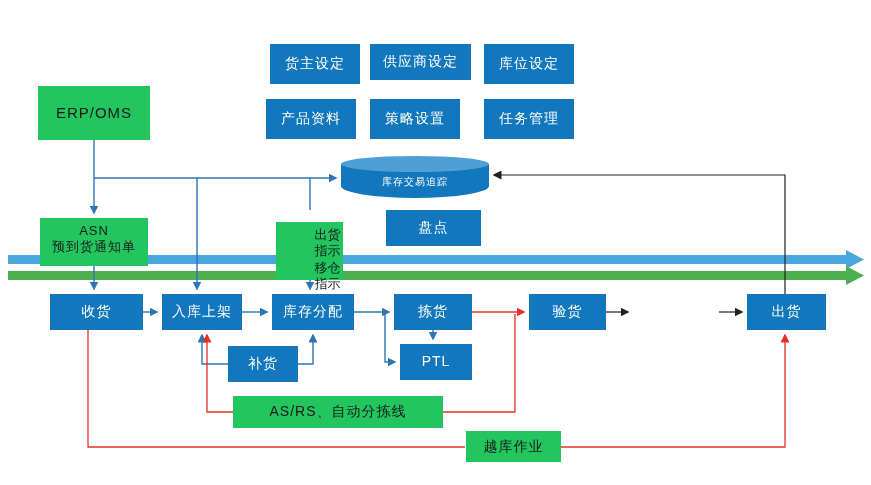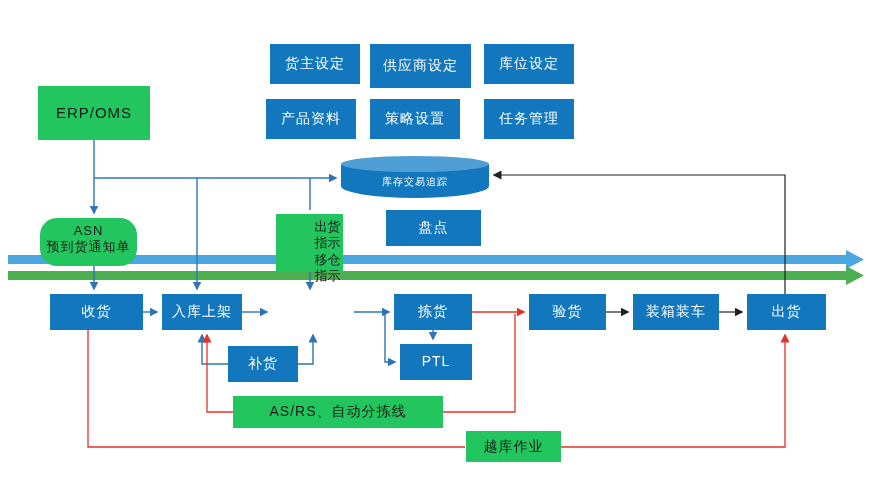--- a/index.html
+++ b/index.html
@@ -78,49 +78,49 @@
     <g stroke="#212121" stroke-width="1.2" fill="none">
       <path d="M785 294 V175 H494" marker-end="url(#mk)"></path>
       <path d="M606 312 H628" marker-end="url(#mk)"></path>
       <path d="M719 312 H742" marker-end="url(#mk)"></path>
     </g>
   </svg>
 
   <div class="node yellow" style="left:38px;top:86px;width:112px;height:54px;font-size:15px;">ERP/OMS</div>
 
   <div class="node blue" style="left:270px;top:44px;width:90px;height:40px;">货主设定</div>
-  <div class="node blue" style="left:370px;top:44px;width:101px;height:44px;">供应商设定</div>
+  <div class="node blue" style="left:370px;top:44px;width:101px;height:36px;">供应商设定</div>
   <div class="node blue" style="left:484px;top:44px;width:90px;height:40px;">库位设定</div>
   <div class="node blue" style="left:266px;top:99px;width:90px;height:40px;">产品资料</div>
   <div class="node blue" style="left:370px;top:99px;width:90px;height:40px;">策略设置</div>
   <div class="node blue" style="left:484px;top:99px;width:90px;height:40px;">任务管理</div>
 
   <div class="cylinder">
     <div class="cyl-body"></div>
     <div class="cyl-top"></div>
     <div class="cyl-label">库存交易追踪</div>
   </div>
 
   <div class="node blue" style="left:386px;top:210px;width:95px;height:36px;">盘点</div>
 
-  <div class="node yellow two-line" style="left:40px;top:218px;width:97px;height:48px;font-size:13px;border-radius:17px;">
+  <div class="node yellow two-line" style="left:40px;top:218px;width:108px;height:48px;font-size:13px;">
     <span>ASN</span>
     <span>预到货通知单</span>
   </div>
 
-  <div class="node yellow two-line" style="left:276px;top:214px;width:67px;height:58px;font-size:13px;letter-spacing:0;padding-left:36px;">
+  <div class="node yellow two-line" style="left:276px;top:222px;width:67px;height:58px;font-size:13px;letter-spacing:0;padding-left:36px;">
     <span>出货指示</span>
     <span>移仓指示</span>
   </div>
 
   <div class="node blue" style="left:50px;top:294px;width:93px;height:36px;">收货</div>
   <div class="node blue" style="left:162px;top:294px;width:80px;height:36px;">入库上架</div>
+  <div class="node blue" style="left:272px;top:294px;width:82px;height:36px;">库存分配</div>
   <div class="node blue" style="left:394px;top:294px;width:78px;height:36px;">拣货</div>
   <div class="node blue" style="left:529px;top:294px;width:77px;height:36px;">验货</div>
-  <div class="node blue" style="left:633px;top:294px;width:86px;height:36px;">装箱装车</div>
   <div class="node blue" style="left:747px;top:294px;width:79px;height:36px;">出货</div>
 
   <div class="node blue" style="left:228px;top:346px;width:70px;height:36px;">补货</div>
   <div class="node blue" style="left:400px;top:344px;width:72px;height:36px;">PTL</div>
 
   <div class="node yellow" style="left:233px;top:396px;width:210px;height:32px;">AS/RS、自动分拣线</div>
   <div class="node yellow" style="left:466px;top:431px;width:95px;height:31px;">越库作业</div>
 
 </div>
 

